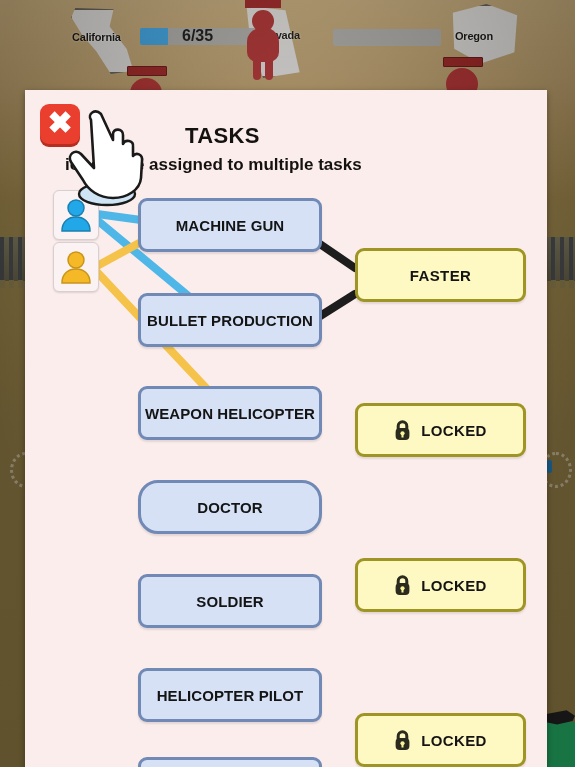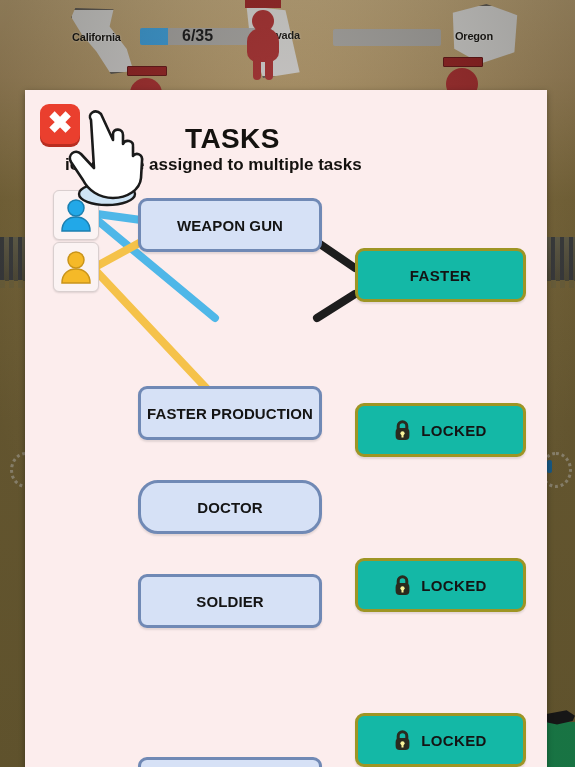--- a/index.html
+++ b/index.html
@@ -199,21 +199,21 @@
     color: #ffffff;
     font-size: 30px;
     font-weight: bold;
     line-height: 38px;
     text-align: center;
     font-family: "Liberation Sans", sans-serif;
   }
 
   .col-title {
     position: absolute;
-    font-size: 28px;
+    font-size: 22px;
     font-weight: bold;
     color: #14120f;
     letter-spacing: 0.4px;
     white-space: nowrap;
   }
   .title-tasks { left: 160px; top: 33px; }
   .title-skills { left: 307px; top: 33px; }
 
   .subtitle {
     position: absolute;
@@ -273,21 +273,21 @@
     letter-spacing: 0.1px;
     white-space: nowrap;
   }
 
   
   .skill-box {
     position: absolute;
     left: 330px;
     width: 165px;
     height: 48px;
-    background: #14b8a6;
+    background: #fef9c3;
     border: 3px solid #9e9524;
     border-radius: 9px;
     box-shadow: 0 2px 2px rgba(0,0,0,0.10);
     cursor: pointer;
   }
   .skill-inner {
     position: absolute;
     inset: 0;
     display: flex;
     align-items: center;
@@ -393,30 +393,36 @@
         </svg>
       </div>
       <div class="avatar av-2">
         <svg width="32" height="36" viewBox="0 0 32 36">
           <circle cx="16" cy="11" r="8" fill="#f5b928" stroke="#c9941a" stroke-width="1.5"></circle>
           <path d="M 2 34 C 2 24 9 20 16 20 C 23 20 30 24 30 34 Z" fill="#f5b928" stroke="#c9941a" stroke-width="1.5"></path>
         </svg>
       </div>
 
       <div class="task-box" style="top:108px;">
-        <div class="task-label">WEAPON GUN</div>
+        <div class="task-label">MACHINE GUN</div>
+      </div>
+      <div class="task-box" style="top:203px;">
+        <div class="task-label">BULLET PRODUCTION</div>
       </div>
       <div class="task-box" style="top:296px;">
-        <div class="task-label">FASTER PRODUCTION</div>
+        <div class="task-label">WEAPON HELICOPTER</div>
       </div>
       <div class="task-box" style="top:390px;border-radius:20px;">
         <div class="task-label">DOCTOR</div>
       </div>
       <div class="task-box" style="top:484px;">
         <div class="task-label">SOLDIER</div>
+      </div>
+      <div class="task-box" style="top:578px;">
+        <div class="task-label">HELICOPTER PILOT</div>
       </div>
       <div class="task-box" style="top:667px;">
         <div class="task-label"></div>
       </div>
 
       <div class="skill-box" style="top:158px;">
         <div class="skill-inner">
           <div class="skill-label">FASTER</div>
         </div>
       </div>

